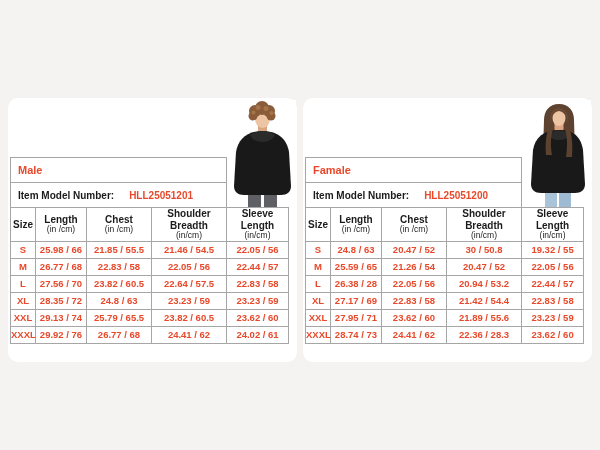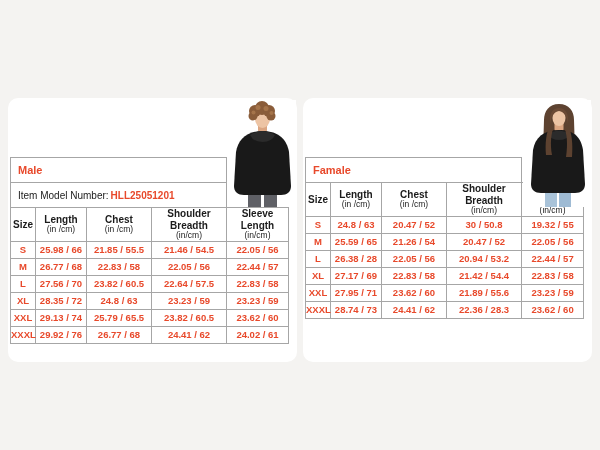--- a/index.html
+++ b/index.html
@@ -22,22 +22,22 @@
   col.c-size{width:25px;} col.c-length{width:51px;} col.c-chest{width:65px;}
   col.c-shoulder{width:75px;} col.c-sleeve{width:62px;}
   td,th{border:1px solid var(--border);padding:0;vertical-align:middle;background:#fff;}
   td.blank-cell{border:none;background:transparent;}
   tr.r-gender{height:25px;} tr.r-model{height:25px;}
   tr.r-header{height:31px;} tr.r-data{height:17px;}
   .gender-cell{
     text-align:left;padding-left:7px;font-size:11px;font-weight:700;color:var(--accent);
   }
   .model-cell{text-align:left;padding-left:7px;font-size:10px;white-space:nowrap;}
-  .mn-label{font-weight:400;color:var(--ink);}
-  .mn-value{font-weight:700;color:var(--accent);margin-left:2px;}
+  .mn-label{font-weight:700;color:var(--ink);}
+  .mn-value{font-weight:700;color:var(--accent);margin-left:15px;}
   th.hdr{text-align:center;font-weight:400;}
   .h-title{display:block;font-size:10px;font-weight:700;color:var(--ink);line-height:1.15;}
   .h-unit{display:block;font-size:8.5px;font-weight:400;color:#222;line-height:1.15;}
   td.data{
     text-align:center;font-size:9.5px;font-weight:700;color:var(--accent);white-space:nowrap;
   }
   .model-figure{
     position:absolute;top:2px;right:1px;width:68px;height:107px;
     background:#ffffff;z-index:2;
   }
@@ -171,20 +171,26 @@
         <col class="c-length">
         <col class="c-chest">
         <col class="c-shoulder">
         <col class="c-sleeve">
       </colgroup>
     <tbody>
         <tr class="r-gender">
       <td colspan="4" class="gender-cell">Famale</td>
       <td class="blank-cell"></td>
     </tr>
+    <tr class="r-model">
+      <td colspan="4" class="model-cell">
+        <span class="mn-label">Item Model Number:</span><span class="mn-value">HLL25051200</span>
+      </td>
+      <td class="blank-cell"></td>
+    </tr>
     <tr class="r-header">
       <th class="hdr">
             <span class="h-title">Size</span>
             <span class="h-unit"></span>
           </th>
       <th class="hdr">
             <span class="h-title">Length</span>
             <span class="h-unit">(in /cm)</span>
           </th>
       <th class="hdr">

